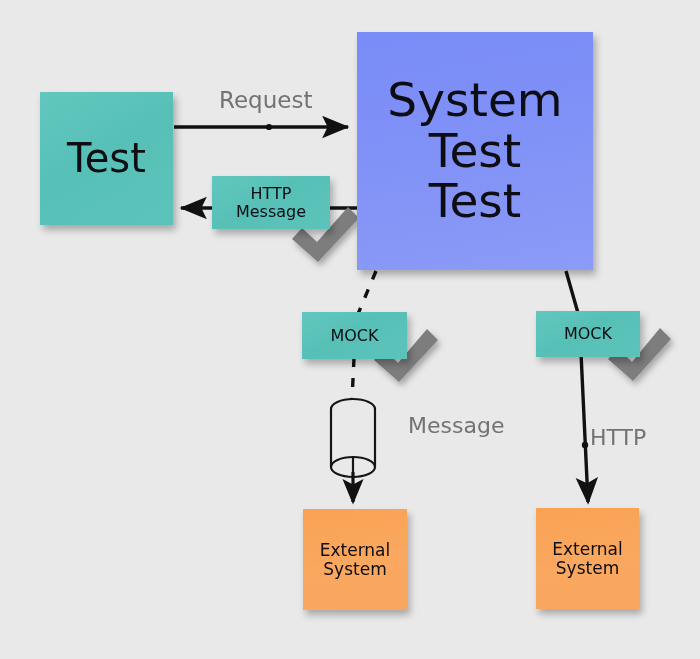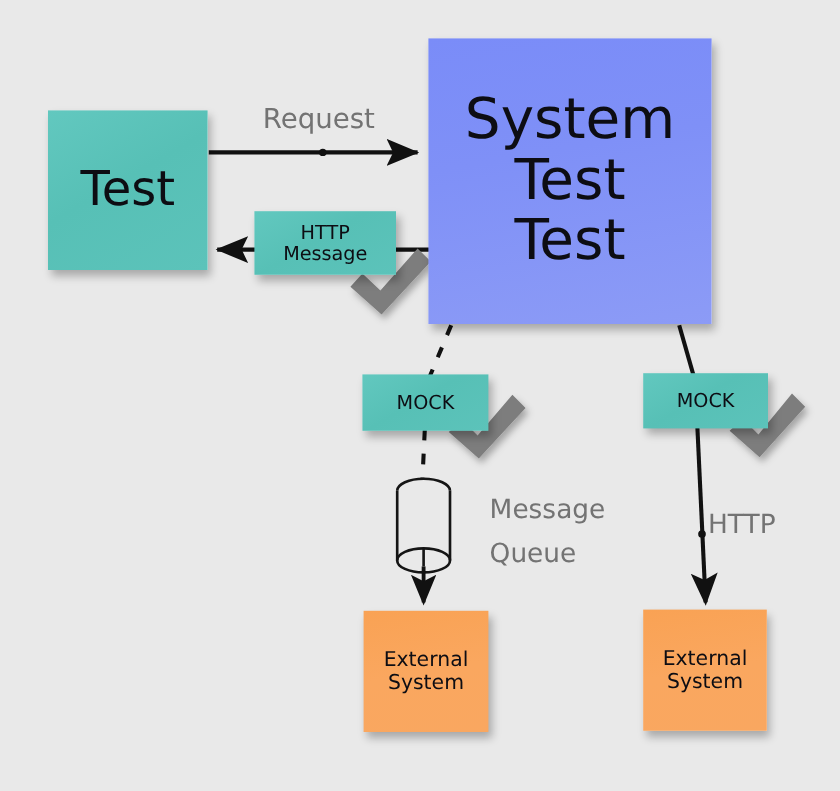--- a/index.html
+++ b/index.html
@@ -182,18 +182,17 @@
 
   <div class="note note-orange" id="note-external-right">
     <span>External</span>
     <span>System</span>
   </div>
 
   <div class="edge-label" id="label-request">Request</div>
 
   <div class="edge-label" id="label-message-queue">
     <span>Message</span>
-    <span class="lq2">Queue</span>
   </div>
 
   <div class="edge-label" id="label-http-right">HTTP</div>
 
 </div>
 
 </body></html>

